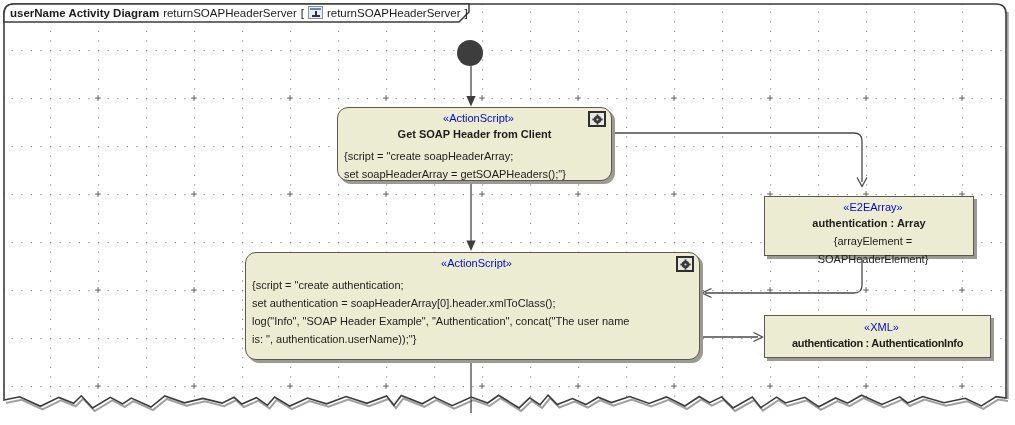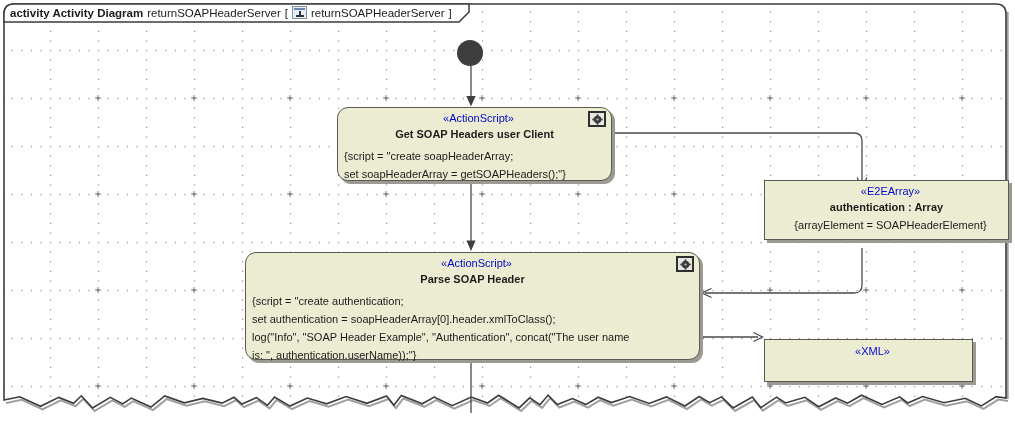--- a/index.html
+++ b/index.html
@@ -97,77 +97,77 @@
         <path d="M700,337 L758,337"></path>
         <path d="M753.5,332.5 L762.5,337 L753.5,341.5"></path>
       </g>
       <g>
         <path d="M471,360 L471,413"></path>
       </g>
     </g>
   </svg>
 
   <div class="tabtext">
-    <b>activity Activity Diagram</b>
+    <b>userName Activity Diagram</b>
     <span>returnSOAPHeaderServer</span>
     <span>[</span>
     <span class="dicon">
       <span class="bar"></span>
         <span class="stem"></span>
         <span class="base"></span>
     </span>
     <span>returnSOAPHeaderServer</span>
     <span>]</span>
   </div>
 
   <div class="initial"></div>
 
   <div class="node action" style="left:337px;top:107px;width:275px;height:74px;">
     <div class="stereo">«ActionScript»</div>
-    <div class="title">Get SOAP Headers user Client</div>
+    <div class="title">Get SOAP Header from Client</div>
     <div class="body">{script = "create soapHeaderArray;
 set soapHeaderArray = getSOAPHeaders();"}</div>
     <div class="gear">
       <svg width="11" height="11" viewBox="0 0 12 12">
         <g fill="#3a3a3a">
           <circle cx="6" cy="6" r="4.1"></circle>
           <rect x="5" y="0.4" width="2" height="2"></rect>
             <rect x="5" y="9.6" width="2" height="2"></rect>
           <rect x="0.4" y="5" width="2" height="2"></rect>
             <rect x="9.6" y="5" width="2" height="2"></rect>
         </g>
         <circle cx="6" cy="6" r="1.2" fill="#cfcfc7"></circle>
       </svg>
     </div>
   </div>
 
-  <div class="node" style="left:764px;top:180px;width:245px;height:60px;">
+  <div class="node" style="left:764px;top:196px;width:210px;height:60px;">
     <div class="stereo">«E2EArray»</div>
     <div class="title">authentication : Array</div>
     <div class="body center">{arrayElement = SOAPHeaderElement}</div>
   </div>
 
   <div class="node action" style="left:245px;top:252px;width:455px;height:108px;">
     <div class="stereo">«ActionScript»</div>
-    <div class="title">Parse SOAP Header</div>
     <div class="body">{script = "create authentication;
 set authentication = soapHeaderArray[0].header.xmlToClass();
 log("Info", "SOAP Header Example", "Authentication", concat("The user name
 is: ", authentication.userName));"}</div>
     <div class="gear">
       <svg width="11" height="11" viewBox="0 0 12 12">
         <g fill="#3a3a3a">
           <circle cx="6" cy="6" r="4.1"></circle>
           <rect x="5" y="0.4" width="2" height="2"></rect>
             <rect x="5" y="9.6" width="2" height="2"></rect>
           <rect x="0.4" y="5" width="2" height="2"></rect>
             <rect x="9.6" y="5" width="2" height="2"></rect>
         </g>
         <circle cx="6" cy="6" r="1.2" fill="#cfcfc7"></circle>
       </svg>
     </div>
   </div>
 
-  <div class="node" style="left:764px;top:315px;width:209px;height:43px;margin-top:24px;">
+  <div class="node" style="left:764px;top:315px;width:227px;height:43px;">
     <div class="stereo" style="padding-top:4px">«XML»</div>
+    <div class="title xmltitle">authentication : AuthenticationInfo</div>
   </div>
 
 </div>
 
 </body></html>

